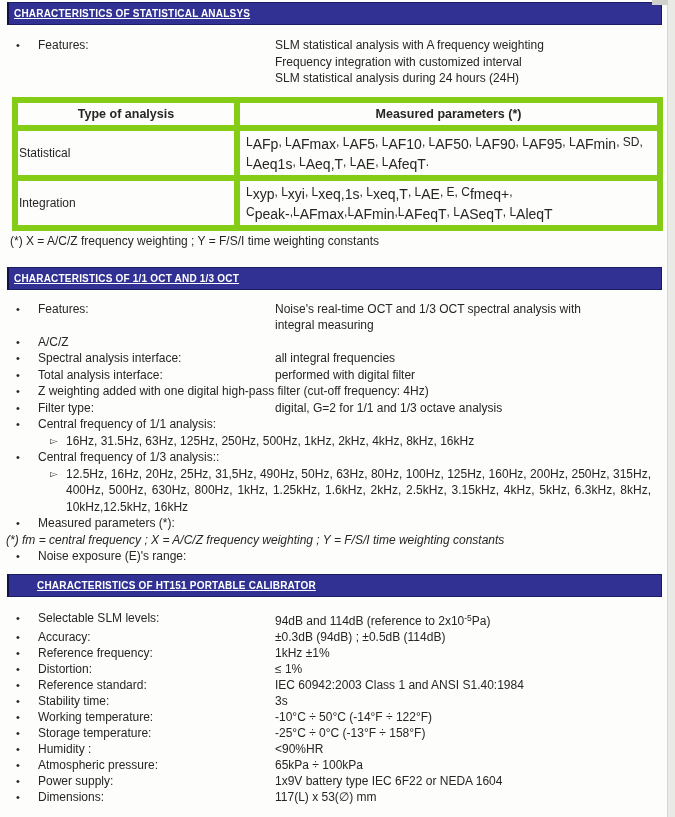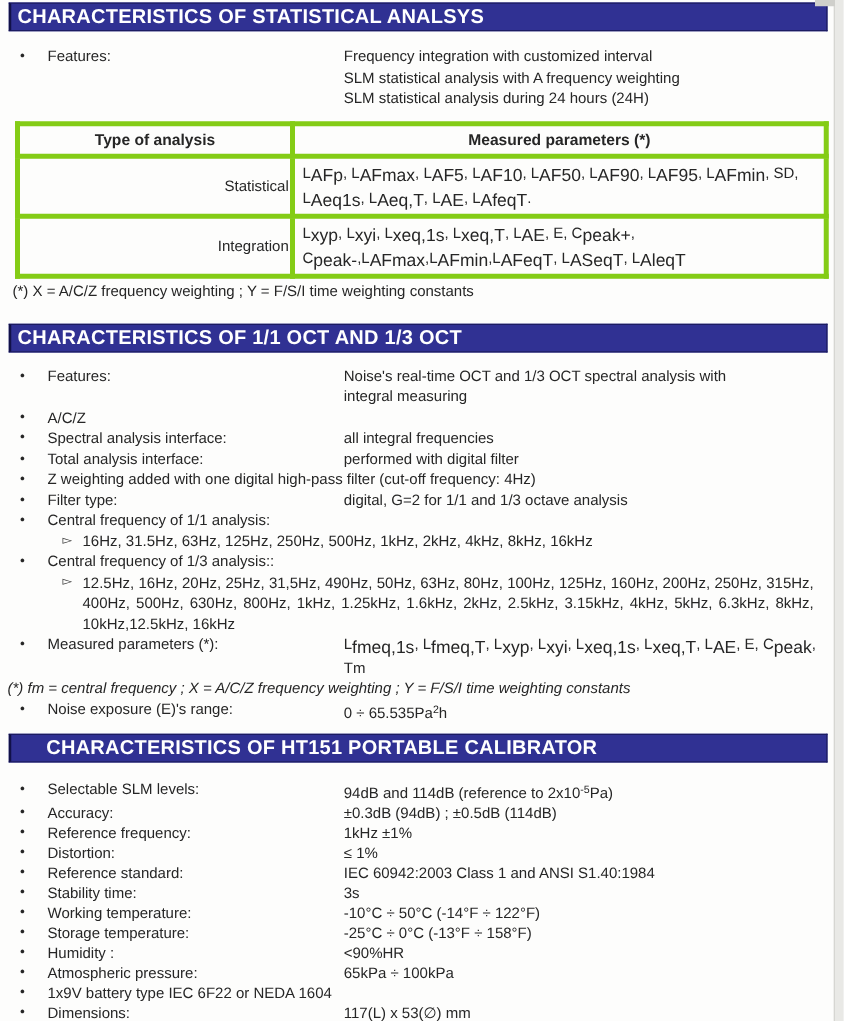--- a/index.html
+++ b/index.html
@@ -8,45 +8,45 @@
     background:#fdfdfc;
     font-family:"Liberation Sans","DejaVu Sans",sans-serif;
     font-size:12px;color:#262626;
   }
   .scan-edge{position:absolute;top:0;right:0;width:7px;height:817px;background:#e9e9e6;border-left:1px solid #d6d6d2;}
   .corner-notch{position:absolute;top:0;right:7px;width:16px;height:5px;background:#cfcfcb;}
   .bar{
     margin:0 13px 0 7px;height:21px;line-height:21px;
     background:#303193;color:#ffffff;
     border:1px solid #1c1c62;border-left:2px solid #111148;
-    font-weight:bold;font-size:16px;padding-left:5px;
-    letter-spacing:.2px;white-space:nowrap;overflow:hidden;
+    font-weight:bold;font-size:10px;padding-left:5px;
+    letter-spacing:.2px;white-space:nowrap;overflow:hidden;text-decoration:underline;
   }
   .bar1{margin-top:2px;}
   .list{margin-top:12px;}
   .row{display:flex;line-height:16.5px;}
   .b{width:38px;box-sizing:border-box;padding-left:16px;flex:none;font-size:11px;}
   .label{width:237px;flex:none;}
   .label.wide{flex:1;}
   .value{flex:1;padding-right:14px;}
   .arrow-row{padding-left:50px;line-height:16.5px;display:flex;}
   .arrow{width:16px;flex:none;font-size:10px;color:#333;}
   .arrow-text{flex:1;margin-right:24px;}
   .justify{text-align:justify;}
   .footnote{margin:3px 0 0 10px;line-height:15px;}
   .footnote-it{margin-left:6px;font-style:italic;line-height:16.5px;}
   sub{font-size:14px;vertical-align:-3px;}
   sup{font-size:8.5px;vertical-align:4px;}
   table.ptable{
     border-collapse:collapse;margin:10px 12px 0 12px;
     width:651px;table-layout:fixed;font-size:12px;
   }
-  .ptable th,.ptable td{border:4px solid #84cc16;}
+  .ptable th,.ptable td{border:6px solid #84cc16;}
   .ptable th{height:20px;font-size:12.5px;text-align:center;padding:1px 4px;}
-  .ptable td.tcol{width:208px;text-align:right;vertical-align:middle;}
+  .ptable td.tcol{width:208px;text-align:left;vertical-align:middle;}
   .ptable td.pcol{padding:2px 6px;line-height:18px;vertical-align:top;}
   .ptable tr.r1 td{height:40px;}
   .ptable tr.r2 td{height:24px;}
   .ptable tr.r3 td{height:40px;}
   .sec2{margin-top:11px;}
   .bar2{margin-top:18px;}
   .bar3{margin-top:9px;padding-left:28px;}
   .sec3{margin-top:13px;}
   .sec3 .row{line-height:16px;}
 </style>
@@ -58,40 +58,40 @@
 
 <div class="bar bar1">
   <span>CHARACTERISTICS OF STATISTICAL ANALSYS</span>
 </div>
 
 <div class="list sec1">
   <div class="row">
     <span class="b">•</span>
     <span class="label">Features:</span>
     <div class="value">
+      <div>SLM statistical analysis with A frequency weighting</div>
       <div>Frequency integration with customized interval</div>
-      <div>SLM statistical analysis with A frequency weighting</div>
       <div>SLM statistical analysis during 24 hours (24H)</div>
     </div>
   </div>
 </div>
 
 <table class="ptable">
   <tbody>
       <tr>
     <th style="width:208px">Type of analysis</th>
     <th>Measured parameters (*)</th>
   </tr>
   <tr class="r1">
     <td class="tcol">Statistical</td>
     <td class="pcol">L<sub>AFp</sub>, L<sub>AFmax</sub>, L<sub>AF5</sub>, L<sub>AF10</sub>, L<sub>AF50</sub>, L<sub>AF90</sub>, L<sub>AF95</sub>, L<sub>AFmin</sub>, SD, L<sub>Aeq1s</sub>, L<sub>Aeq,T</sub>, L<sub>AE</sub>, L<sub>AfeqT</sub>.</td>
   </tr>
   <tr class="r3">
     <td class="tcol">Integration</td>
-    <td class="pcol">L<sub>xyp</sub>, L<sub>xyi</sub>, L<sub>xeq,1s</sub>, L<sub>xeq,T</sub>, L<sub>AE</sub>, E, C<sub>peak+</sub>, C<sub>peak-</sub>,L<sub>AFmax</sub>,L<sub>AFmin</sub>,L<sub>AFeqT</sub>, L<sub>ASeqT</sub>, L<sub>AleqT</sub></td>
+    <td class="pcol">L<sub>xyp</sub>, L<sub>xyi</sub>, L<sub>xeq,1s</sub>, L<sub>xeq,T</sub>, L<sub>AE</sub>, E, C<sub>fmeq+</sub>, C<sub>peak-</sub>,L<sub>AFmax</sub>,L<sub>AFmin</sub>,L<sub>AFeqT</sub>, L<sub>ASeqT</sub>, L<sub>AleqT</sub></td>
   </tr>
 </tbody>
   </table>
 
 <div class="footnote">(*) X = A/C/Z frequency weighting ; Y = F/S/I time weighting constants</div>
 
 <div class="bar bar2">
   <span>CHARACTERISTICS OF 1/1 OCT AND 1/3 OCT</span>
 </div>
 
@@ -139,27 +139,25 @@
     <span class="b">•</span>
     <span class="label wide">Central frequency of 1/3 analysis::</span>
   </div>
   <div class="arrow-row">
     <span class="arrow">▻</span>
     <div class="arrow-text justify">12.5Hz, 16Hz, 20Hz, 25Hz, 31,5Hz, 490Hz, 50Hz, 63Hz, 80Hz, 100Hz, 125Hz, 160Hz, 200Hz, 250Hz, 315Hz, 400Hz, 500Hz, 630Hz, 800Hz, 1kHz, 1.25kHz, 1.6kHz, 2kHz, 2.5kHz, 3.15kHz, 4kHz, 5kHz, 6.3kHz, 8kHz, 10kHz,12.5kHz, 16kHz</div>
   </div>
   <div class="row">
     <span class="b">•</span>
     <span class="label">Measured parameters (*):</span>
-    <div class="value">L<sub>fmeq,1s</sub>, L<sub>fmeq,T</sub>, L<sub>xyp</sub>, L<sub>xyi</sub>, L<sub>xeq,1s</sub>, L<sub>xeq,T</sub>, L<sub>AE</sub>, E, C<sub>peak</sub>, Tm</div>
   </div>
   <div class="footnote-it">(*) fm = central frequency ; X = A/C/Z frequency weighting ; Y = F/S/I time weighting constants</div>
   <div class="row">
     <span class="b">•</span>
     <span class="label">Noise exposure (E)'s range:</span>
-    <div class="value">0 ÷ 65.535Pa<sup>2</sup>h</div>
   </div>
 </div>
 
 <div class="bar bar3">
   <span>CHARACTERISTICS OF HT151 PORTABLE CALIBRATOR</span>
 </div>
 
 <div class="list sec3">
   <div class="row">
     <span class="b">•</span>
@@ -206,20 +204,21 @@
     <span class="label">Humidity :</span>
     <div class="value">&lt;90%HR</div>
   </div>
   <div class="row">
     <span class="b">•</span>
     <span class="label">Atmospheric pressure:</span>
     <div class="value">65kPa ÷ 100kPa</div>
   </div>
   <div class="row">
     <span class="b">•</span>
+    <span class="label">Power supply:</span>
     <div class="value">1x9V battery type IEC 6F22 or NEDA 1604</div>
   </div>
   <div class="row">
     <span class="b">•</span>
     <span class="label">Dimensions:</span>
     <div class="value">117(L) x 53(∅) mm</div>
   </div>
 
 </div>
 

